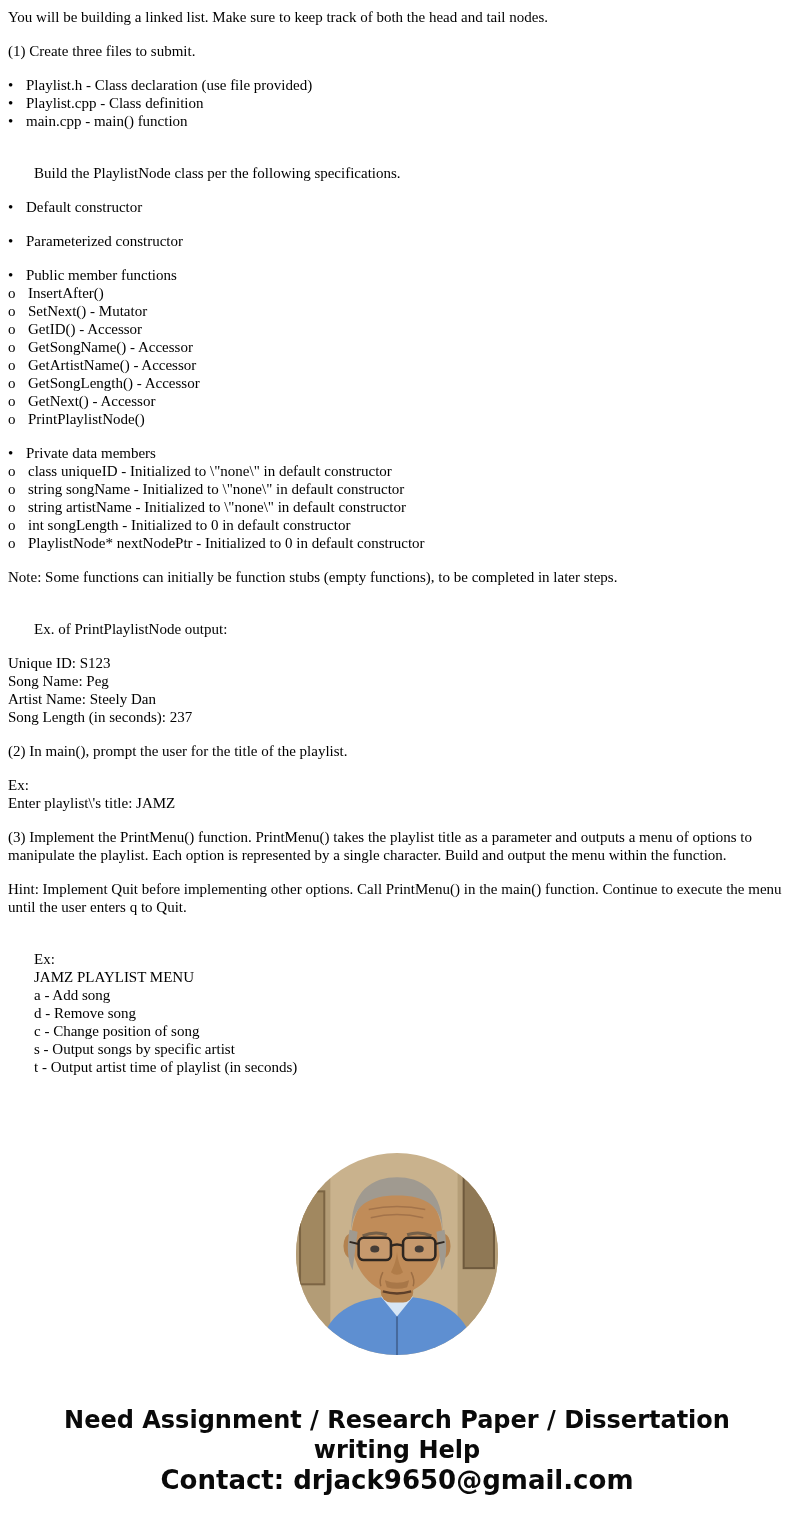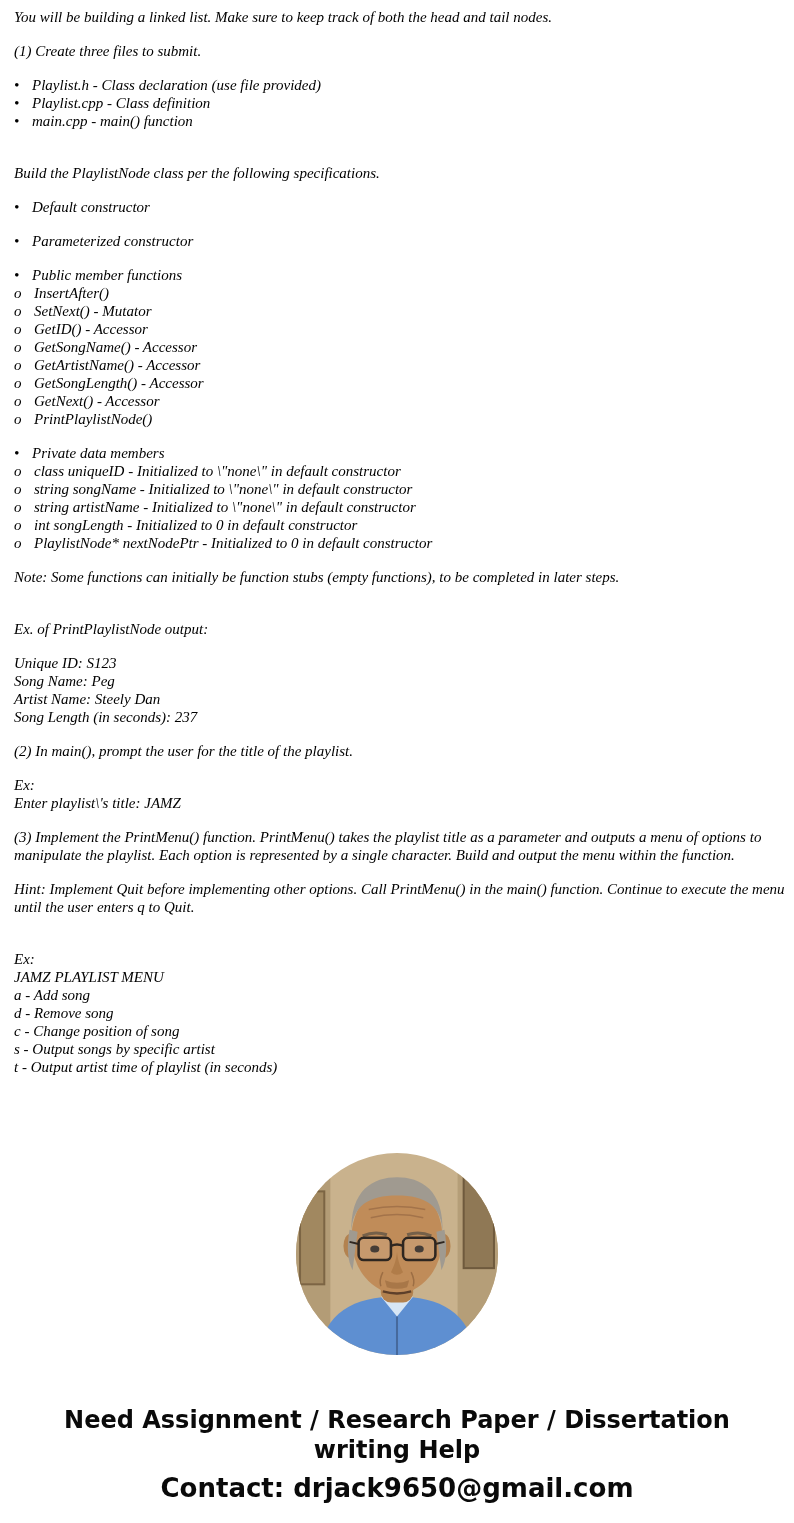--- a/index.html
+++ b/index.html
@@ -7,28 +7,27 @@
   body {
     width: 794px;
     height: 1523px;
     margin: 0 auto;
     font-family: "Liberation Serif", serif;
     font-size: 15px;
     color: #000000;
     overflow: hidden;
   }
   .doc {
-    padding: 8px 8px 0 14px;
+    padding: 8px 8px 0 8px;
     height: 1125px;
     overflow: hidden;
     line-height: 18px;
-    font-style: italic;
   }
   .blk { margin-bottom: 16px; }
-  .blk.gap { padding-top: 18px; }
+  .blk.gap { padding-top: 18px; margin-left: 26px; }
   .ln { line-height: 18px; }
   .ln.li { display: flex; }
   .mk { flex: 0 0 auto; display: inline-block; }
   .mk.b { width: 18px; }
   .mk.s { width: 20px; }
   .tx { flex: 1 1 auto; }
 
   .footer { text-align: center; }
   .avatar {
     width: 202px;
@@ -41,21 +40,21 @@
   .footer-heading {
     margin: 50px auto 0 auto;
     max-width: 770px;
     font-family: "DejaVu Sans", sans-serif;
     font-weight: bold;
     font-size: 24px;
     line-height: 30px;
     color: #0a0a0a;
   }
   .footer-contact {
-    margin: 8px auto;
+    margin: 0 auto;
     font-family: "DejaVu Sans", sans-serif;
     font-weight: bold;
     font-size: 26px;
     line-height: 30px;
     color: #0a0a0a;
   }
 </style>
 </head>
 <body>
 

